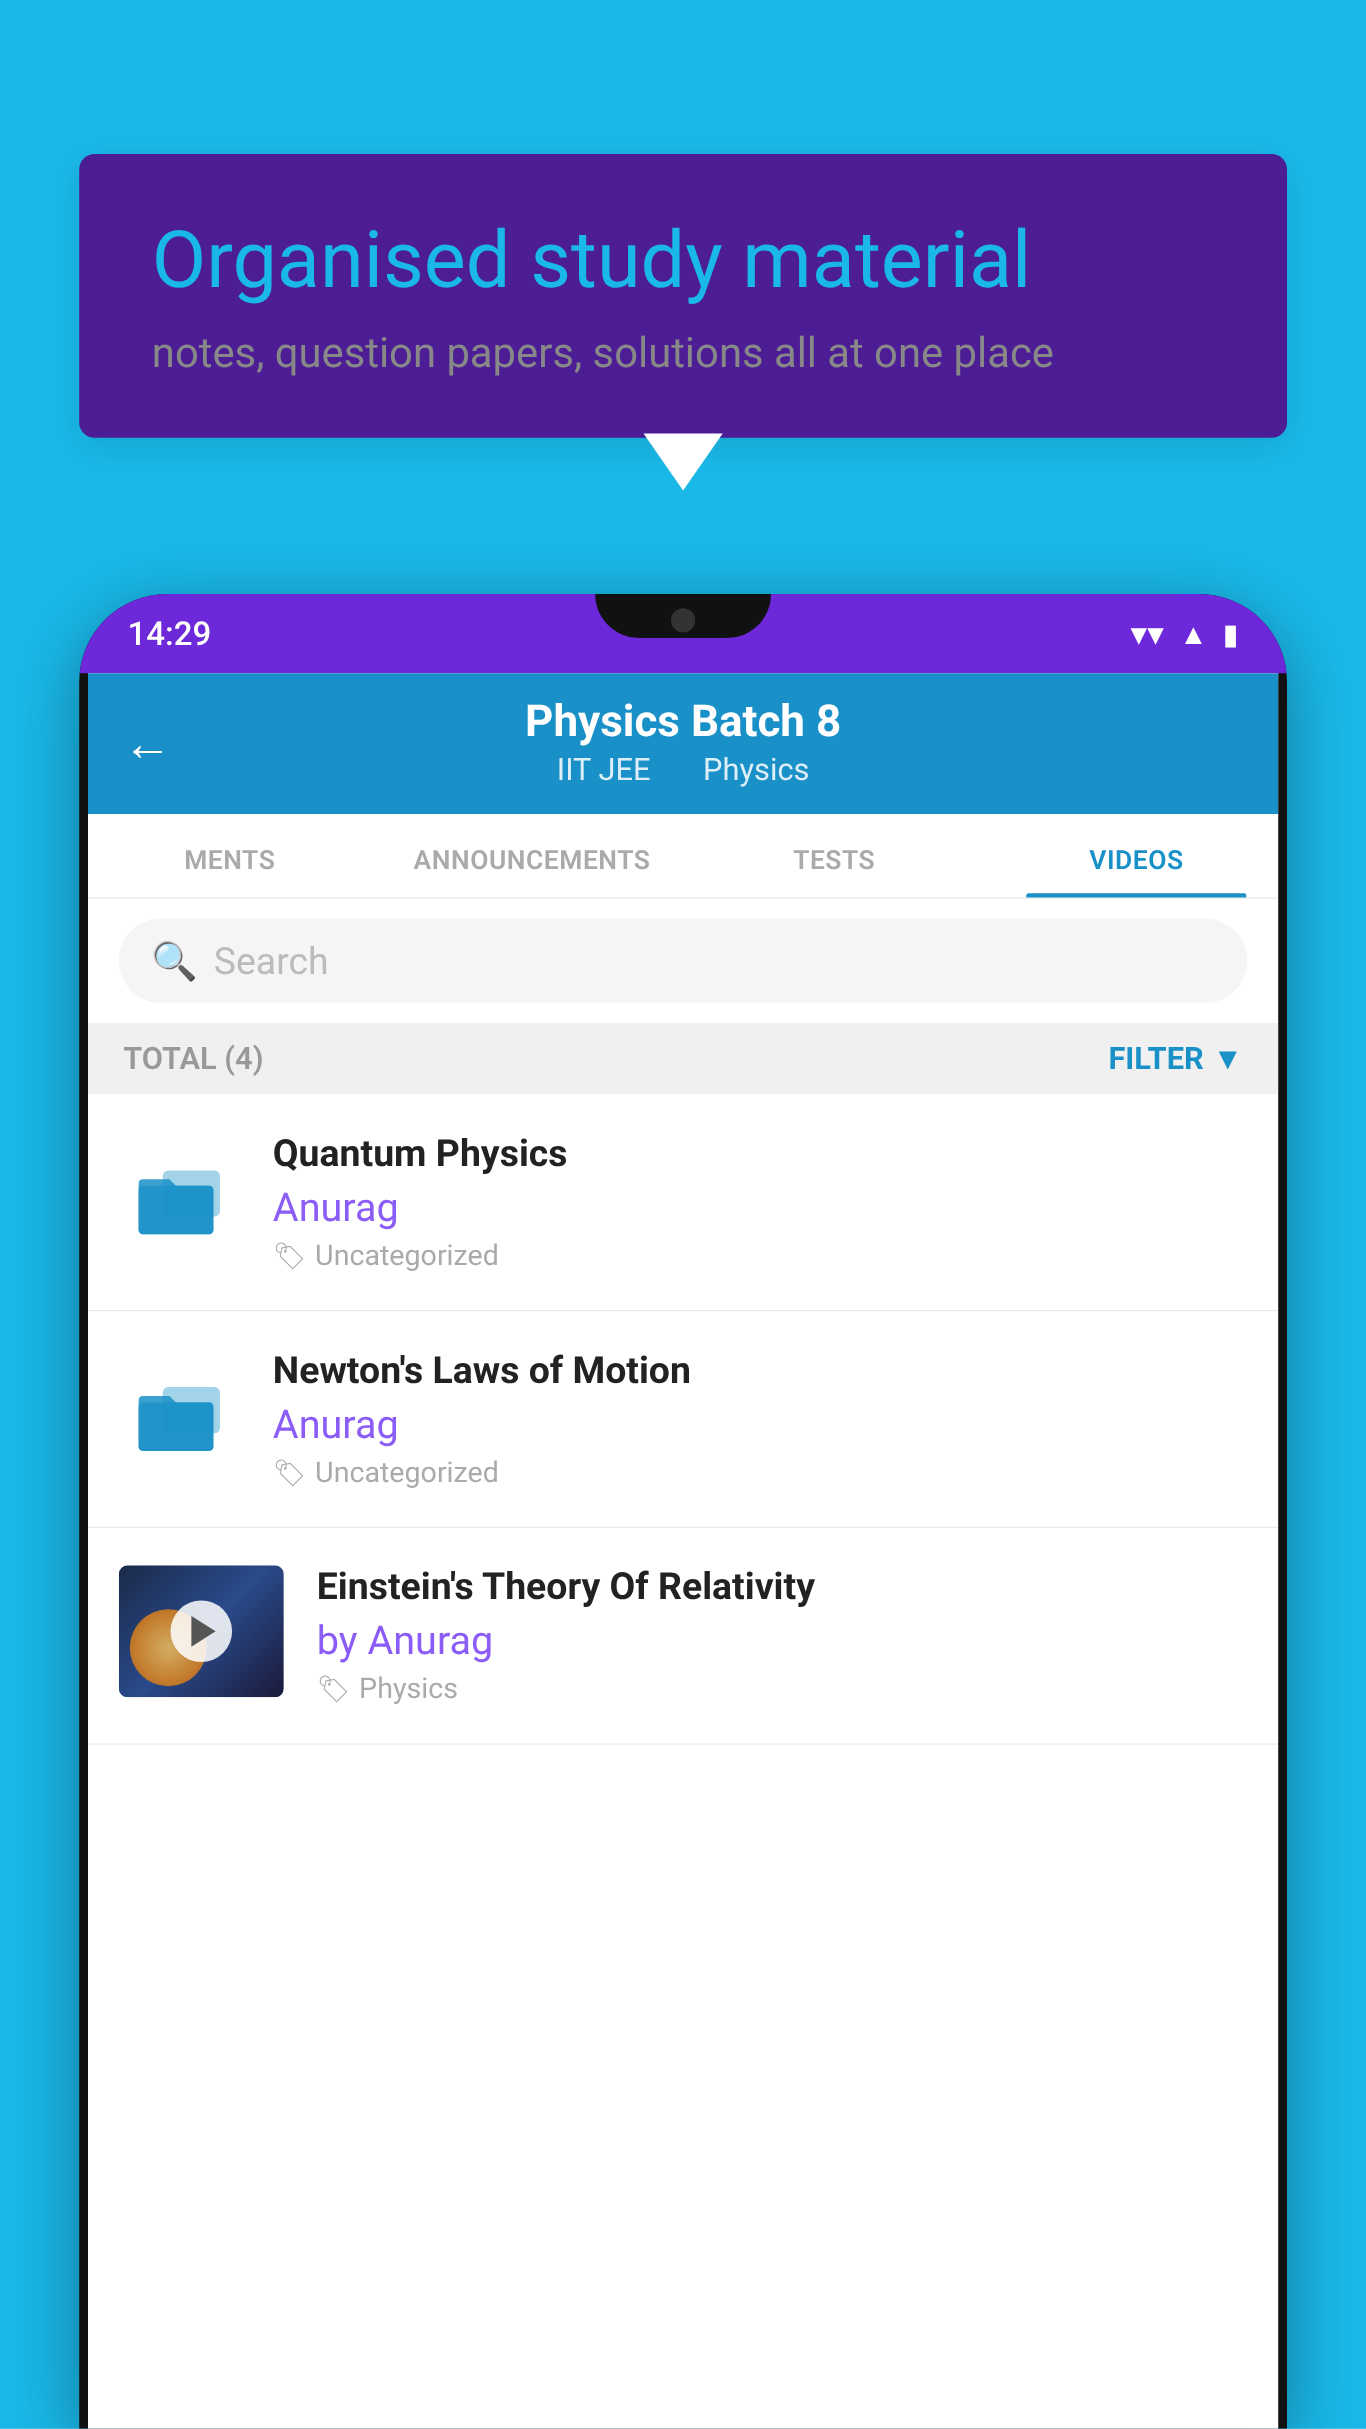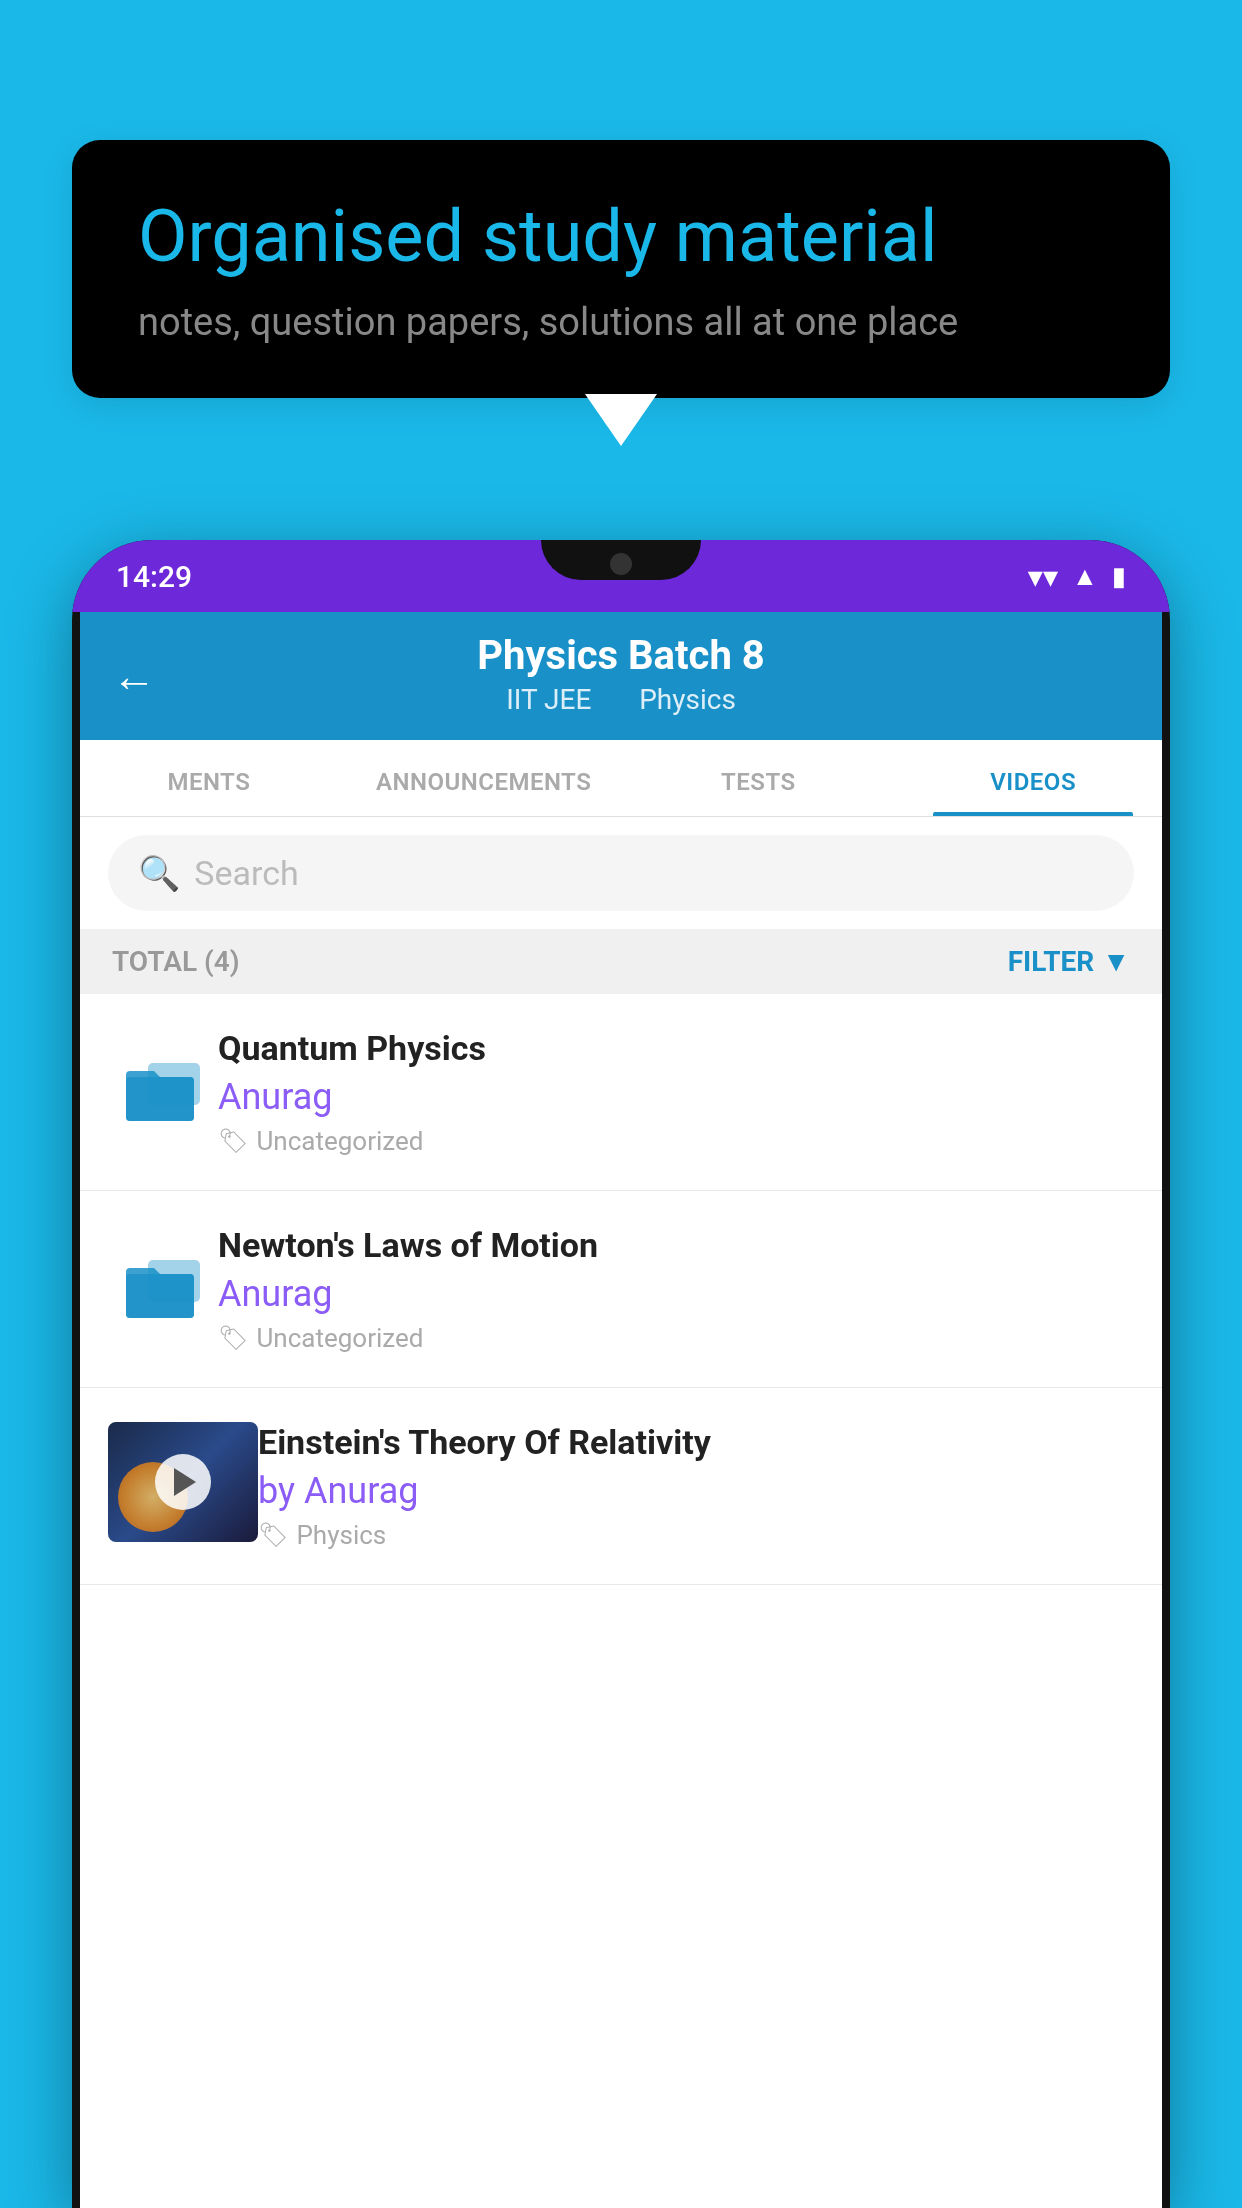--- a/index.html
+++ b/index.html
@@ -13,22 +13,22 @@
       overflow: hidden;
       position: relative;
     }
 
     
     .speech-bubble {
       position: absolute;
       top: 140px;
       left: 72px;
       right: 72px;
-      background: #000000;
-      border-radius: 28px;
+      background: #4c1d95;
+      border-radius: 14px;
       padding: 54px 66px 54px 66px;
       box-shadow: 0 8px 32px rgba(0,0,0,0.10);
     }
     .speech-bubble::after {
       content: '';
       position: absolute;
       bottom: -48px;
       left: 50%;
       transform: translateX(-50%);
       width: 0;
@@ -245,20 +245,21 @@
       flex: 1;
       overflow: hidden;
       background: white;
     }
 
     .video-item {
       display: flex;
       align-items: flex-start;
       padding: 34px 28px;
       border-bottom: 1px solid #e8e8e8;
+      gap: 30px;
       cursor: pointer;
     }
 
     .video-thumbnail {
       width: 150px;
       height: 120px;
       flex-shrink: 0;
       border-radius: 8px;
       overflow: hidden;
       position: relative;

